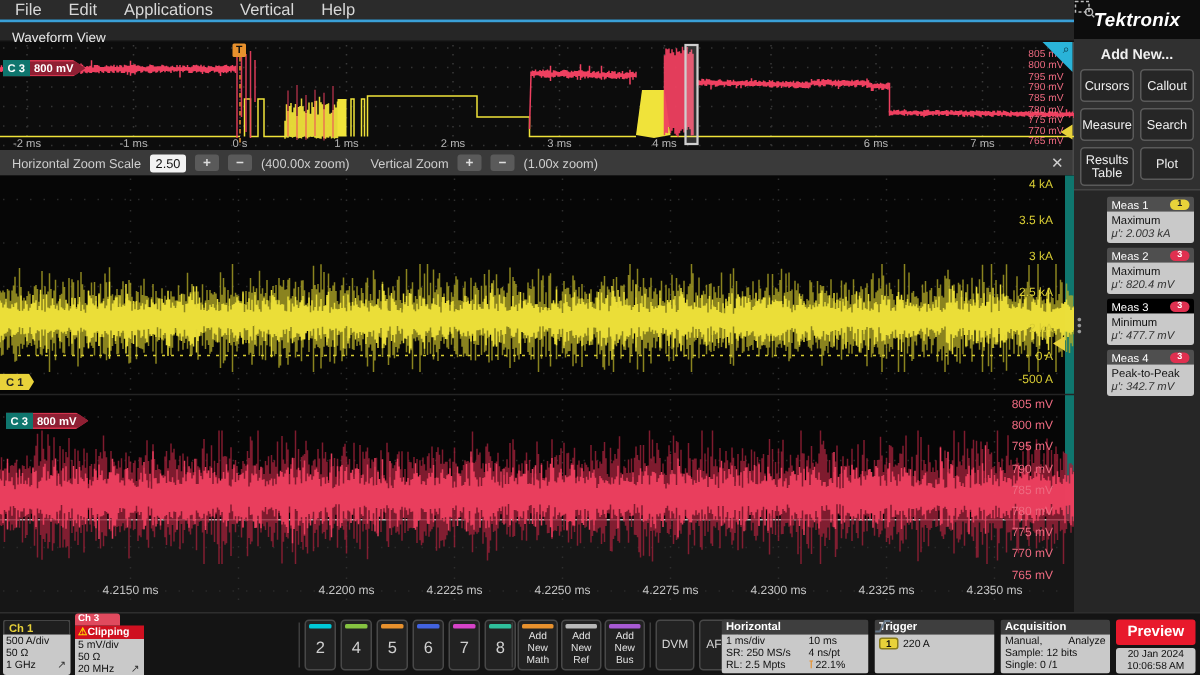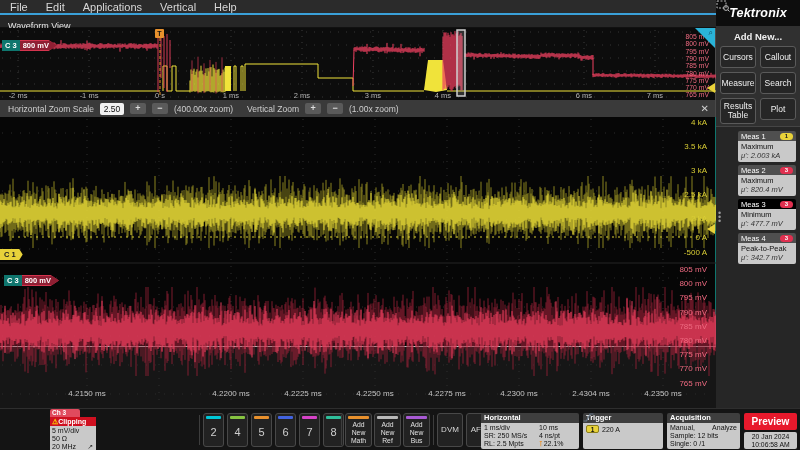--- a/index.html
+++ b/index.html
@@ -10,21 +10,21 @@
   .menubar span{font-size:11px;color:#d8d8d8;}
   .accent{position:absolute;left:0;top:13px;width:716px;height:2px;background:#3aa0d8;}
   .tabbar{position:absolute;left:0;top:15px;width:716px;height:13px;background:#262626;border-bottom:1px solid #111;}
   .tabbar span{font-size:9px;color:#e8e8e8;padding-left:8px;line-height:13px;display:inline-block;}
   
   .overview{position:absolute;left:0;top:28px;width:716px;height:72px;background:#0c0c0c;border-right:1px solid #4a4a4a;}
   .zoombar{position:absolute;left:0;top:100px;width:716px;height:17px;background:#3a3a3a;display:flex;align-items:center;font-size:8.5px;color:#cfcfcf;gap:6px;padding-left:8px;border-right:1px solid #4a4a4a;}
   .zoombar .scalebox{background:#f2f2f2;color:#111;width:24px;height:12px;border-radius:2px;text-align:center;line-height:12px;}
   .zbtn{width:16px;height:11px;background:#5a5a5a;border-radius:2px;color:#ddd;text-align:center;line-height:10px;font-size:9px;font-weight:bold;}
   .zclose{margin-left:auto;margin-right:6px;color:#cfcfcf;font-size:10px;}
-  .mainview{position:absolute;left:0;top:117px;width:716px;height:230px;background:#060606;border-right:1px solid #0f766e;border-bottom:1px solid #bdbdbd;}
+  .mainview{position:absolute;left:0;top:117px;width:716px;height:230px;background:#060606;border-right:6px solid #0f766e;border-bottom:1px solid #bdbdbd;}
   svg{position:absolute;left:0;top:0;}
   .ticklabel{position:absolute;font-size:8px;color:#c4c4c4;transform:translateX(-50%);white-space:nowrap;}
   .ovxtick{font-size:7.5px;color:#b5b5b5;}
   .ka{position:absolute;right:8px;font-size:8px;color:#d9cd34;white-space:nowrap;}
   .mv{position:absolute;right:8px;font-size:8px;color:#ee6a80;white-space:nowrap;}
   .ovmv{font-size:6.8px;right:6px;}
   .chbadge{position:absolute;display:flex;align-items:center;height:11px;font-size:7.5px;font-weight:bold;clip-path:polygon(0 0,85% 0,100% 50%,85% 100%,0 100%);}
   .c1badge{background:#e8d23a;color:#222;padding:0 7px 0 4px;margin-top:20px;}
   .c3badge{background:#d5344e;color:#fff;padding:0 0 0 0;}
   .c3badge .seg1{background:#0f766e;padding:12px 3px;}
@@ -219,21 +219,21 @@
         <div class="mv" style="top:233.2px;">775 mV</div>
         <div class="mv" style="top:247.39999999999998px;">770 mV</div>
         <div class="mv" style="top:261.6px;">765 mV</div>
         <div class="ticklabel" style="left:87px;top:272px;">4.2150 ms</div>
         <div class="ticklabel" style="left:159px;top:272px;margin-top:32px;">4.2175 ms</div>
         <div class="ticklabel" style="left:231px;top:272px;">4.2200 ms</div>
         <div class="ticklabel" style="left:303px;top:272px;">4.2225 ms</div>
         <div class="ticklabel" style="left:375px;top:272px;">4.2250 ms</div>
         <div class="ticklabel" style="left:447px;top:272px;">4.2275 ms</div>
         <div class="ticklabel" style="left:519px;top:272px;">4.2300 ms</div>
-        <div class="ticklabel" style="left:591px;top:272px;">2.4304 ms</div>
+        <div class="ticklabel" style="left:591px;top:272px;">4.2325 ms</div>
         <div class="ticklabel" style="left:663px;top:272px;">4.2350 ms</div>
       </div>
     <div class="chbadge c1badge" style="left:0px;top:112px;">
       <span>C 1</span>
     </div>
     <div class="chbadge c3badge" style="left:4px;top:158px;">
       <span class="seg1">C 3</span>
         <span class="seg2">800 mV</span>
     </div>
     <div class="larrow" style="right:0;top:107px;"></div>
@@ -302,20 +302,28 @@
               <div class="mstat" style="">Peak-to-Peak</div>
               <div class="mval" style="">μ': 342.7 mV</div>
             </div>
           </div>
         </div>
     </div>
   </div>
 
   <div class="bottombar">
 
+    <div class="chpanel" style="left:2px;width:45px;">
+      <div class="chhead" style="color:#e8d23a;">Ch 1</div>
+      <div class="chbody" id="ch1-rows">
+          <div class="chrow" style="">500 A/div</div>
+          <div class="chrow" style="">50 Ω</div>
+          <div class="chrow" style="">1 GHz<div class="ne" style="">↗</div></div>
+        </div>
+    </div>
 
     <div class="chpanel" style="left:50px;width:46px;">
       <div style="position:absolute;top:-4px;left:0;width:30px;height:8px;background:#e04a5e;color:#fff;font-size:6.5px;font-weight:bold;line-height:8px;padding-left:2px;border-radius:2px 2px 0 0;">Ch 3</div>
       <div style="height:9px;background:#cf1020;color:#fff;font-size:7px;font-weight:bold;line-height:9px;padding-left:2px;margin-top:4px;"><span style="color:#ffd400;">⚠</span><span>Clipping</span></div>
       <div class="chbody" id="ch3-rows">
           <div class="chrow" style="">5 mV/div</div>
           <div class="chrow" style="">50 Ω</div>
           <div class="chrow" style="">20 MHz<div class="ne" style="">↗</div></div>
         </div>
     </div>

